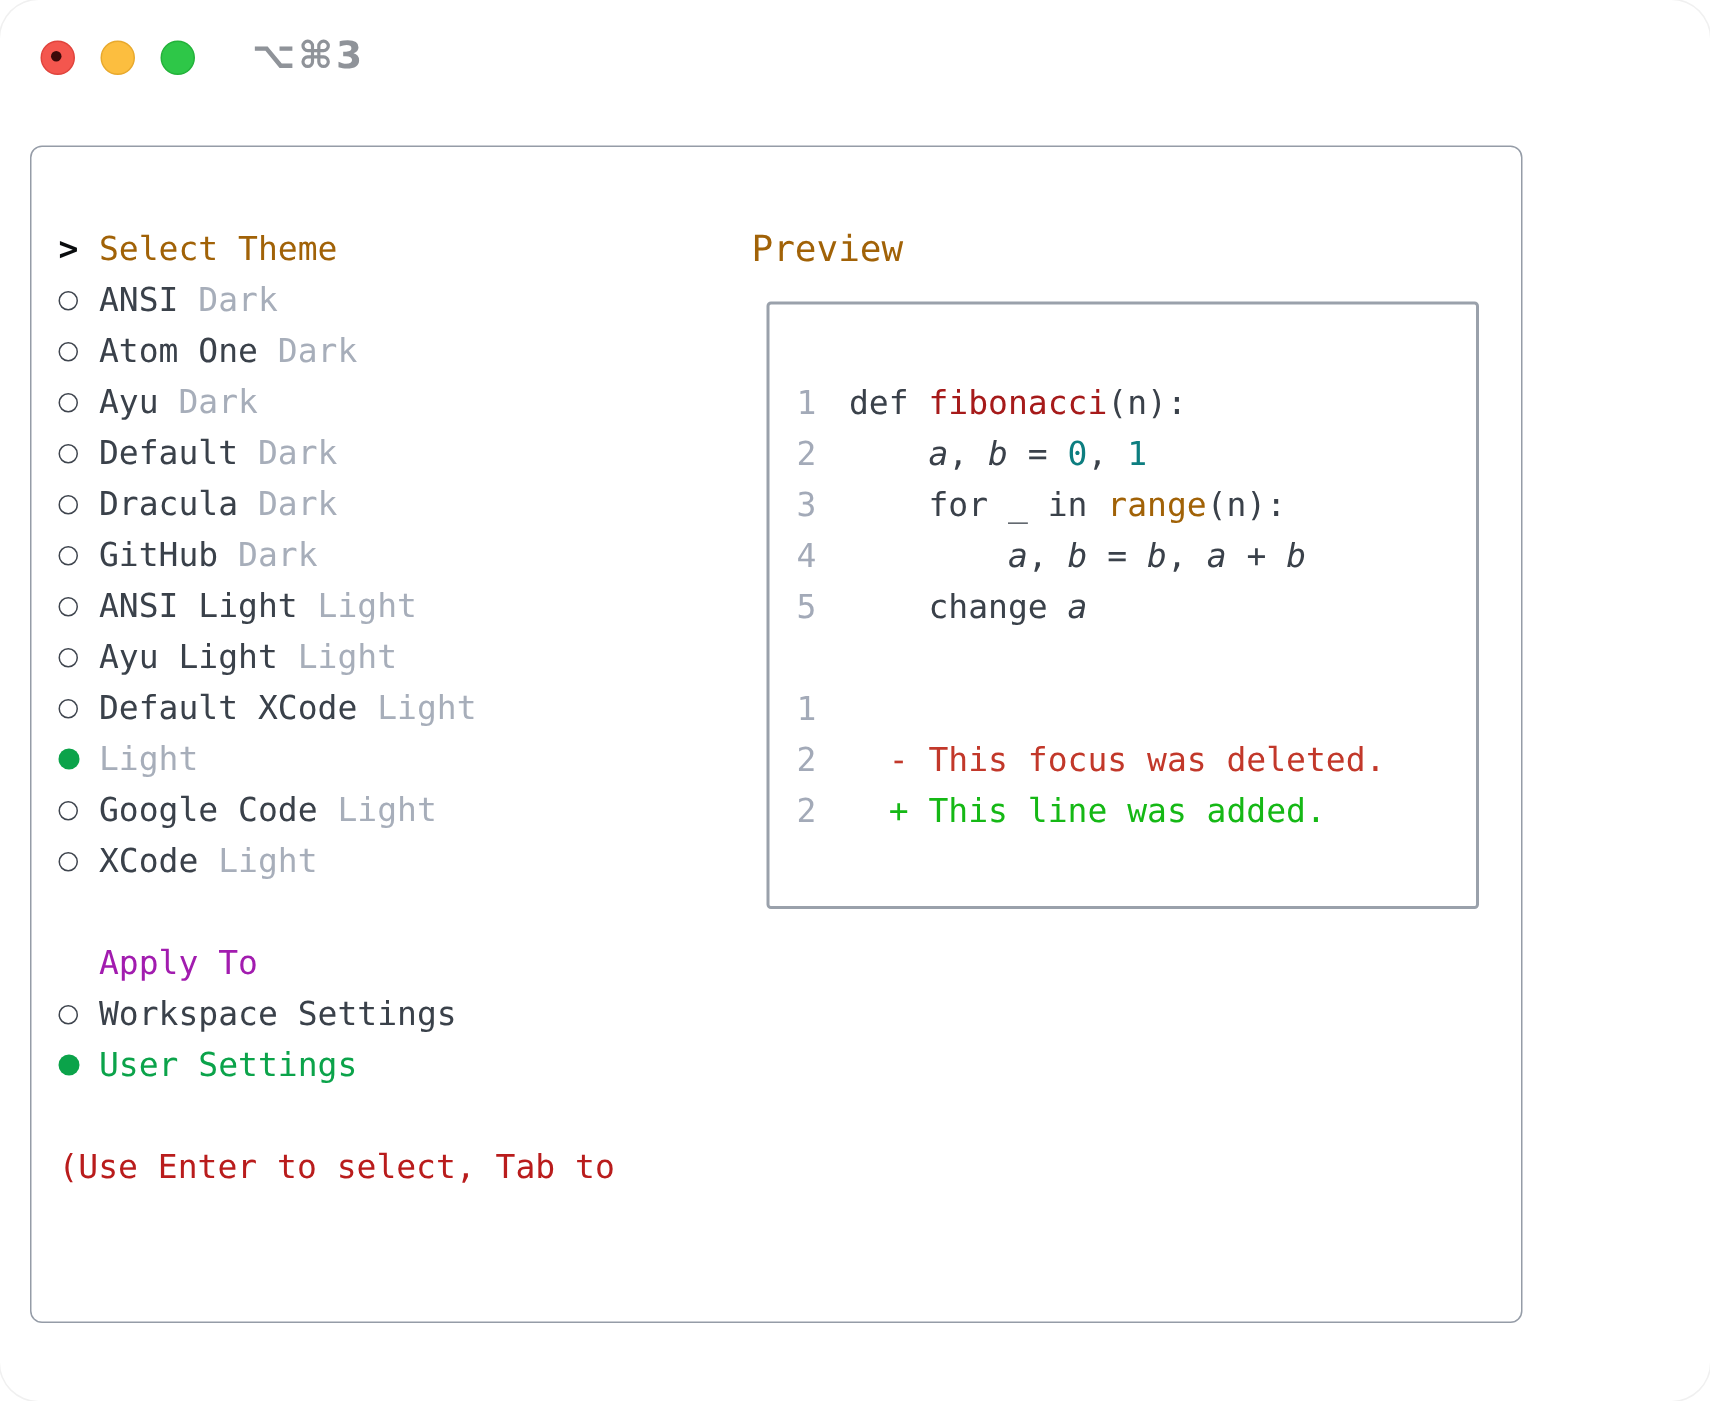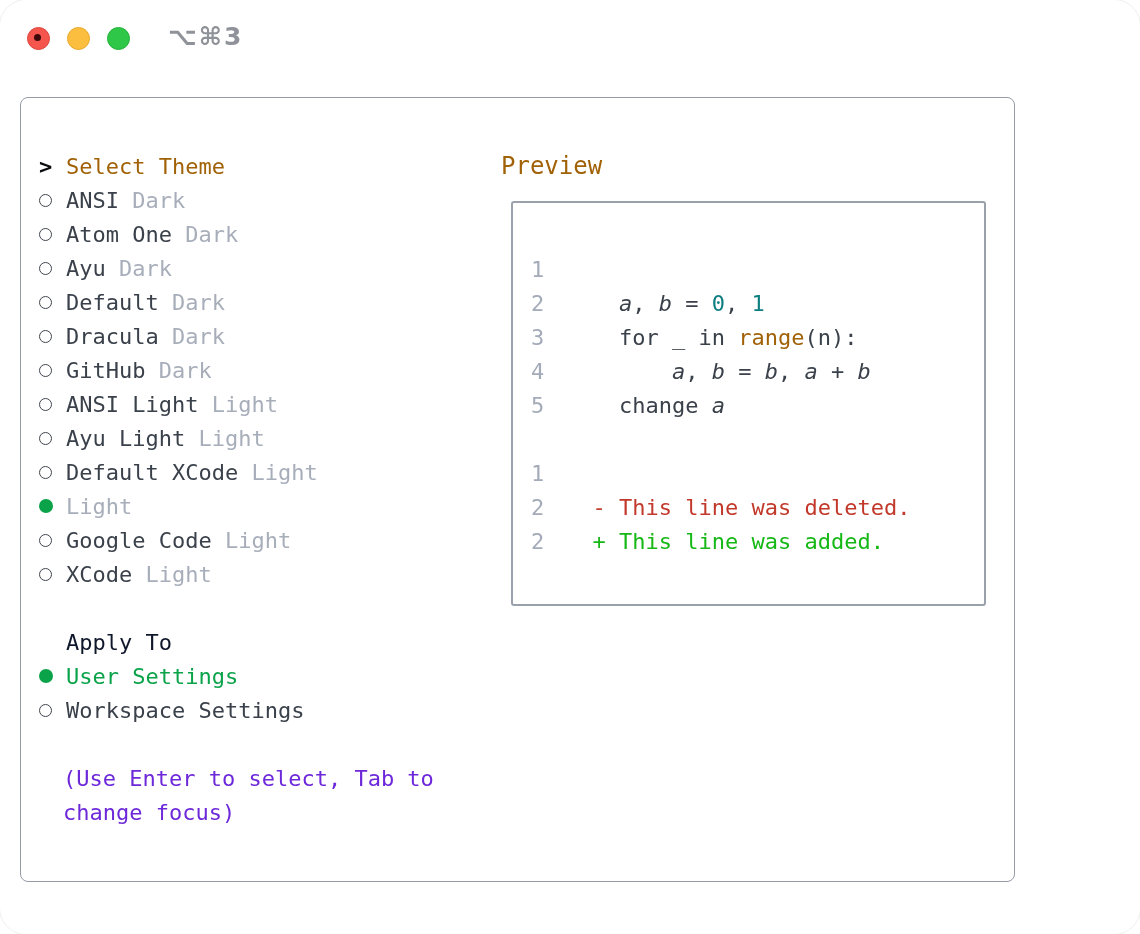--- a/index.html
+++ b/index.html
@@ -25,24 +25,24 @@
   
   .left-col{position:absolute;left:18px;top:51px;}
   .row{height:34px;display:flex;align-items:center;font-size:22px;
        color:#3a414a;white-space:pre;}
   .marker{width:27px;flex:none;display:flex;align-items:center;}
   .cursor{font-weight:bold;color:#0a0c0e;}
   .circle{width:13px;height:13px;border:1.5px solid #3f454e;border-radius:50%;
           box-sizing:border-box;}
   .dot{width:14px;height:14px;border-radius:50%;background:#0ba34a;}
   .hdr{font-weight:normal;color:#a16207;}
-  .hdr2{color:#0f172a;}
+  .hdr2{color:#a21caf;}
   .variant{color:#a7aeba;text-align:center;}
   .sel-green{color:#0ba34a;}
-  .help{color:#6d28d9;margin-left:24px;}
+  .help{color:#b91c1c;}
   .spacer{height:34px;}
 
   
   .preview-label{position:absolute;left:480px;top:51px;height:34px;
                  display:flex;align-items:center;font-size:24px;}
   .preview-box{position:absolute;left:490px;top:103px;width:475px;height:405px;
                border:2px solid #9aa1ab;border-radius:3px;background:#ffffff;
                box-sizing:border-box;}
   .code-col{position:absolute;left:18px;top:49px;}
   .code-row{height:34px;display:flex;align-items:center;font-size:22px;}
@@ -97,36 +97,36 @@
         </div>
 
       <div class="spacer"></div>
 
       <div class="row">
         <span class="marker"></span>
         <span class="hdr2">Apply To</span>
       </div>
 
       <div id="apply-rows">
+          <div class="row"><span class="marker"><span class="circle"></span></span><span class="">Workspace Settings</span></div>
           <div class="row"><span class="marker"><span class="dot"></span></span><span class="sel-green">User Settings</span></div>
-          <div class="row"><span class="marker"><span class="circle"></span></span><span class="">Workspace Settings</span></div>
         </div>
 
       <div class="spacer"></div>
 
       <div class="row help">(Use Enter to select, Tab to</div>
-      <div class="row help">change focus)</div>
     </div>
 
     <div class="preview-label hdr">Preview</div>
 
     <div class="preview-box">
       <div class="code-col" id="code-rows">
           <div class="code-row">
             <span class="lineno">1</span>
+            <span class="code-text"><span class="c-code">def </span><span class="c-func">fibonacci</span><span class="c-code">(n):</span></span>
           </div>
           <div class="code-row">
             <span class="lineno">2</span>
             <span class="code-text"><span class="c-code">    </span><span class="c-var">a</span><span class="c-code">, </span><span class="c-var">b</span><span class="c-code"> = </span><span class="c-num">0</span><span class="c-code">, </span><span class="c-num">1</span></span>
           </div>
           <div class="code-row">
             <span class="lineno">3</span>
             <span class="code-text"><span class="c-code">    for _ in </span><span class="c-builtin">range</span><span class="c-code">(n):</span></span>
           </div>
           <div class="code-row">
@@ -139,21 +139,21 @@
           </div>
           <div class="code-row">
             <span class="lineno"></span>
             <span class="code-text"></span>
           </div>
           <div class="code-row">
             <span class="lineno">1</span>
           </div>
           <div class="code-row">
             <span class="lineno">2</span>
-            <span class="code-text"><span class="c-del">  - This line was deleted.</span></span>
+            <span class="code-text"><span class="c-del">  - This focus was deleted.</span></span>
           </div>
           <div class="code-row">
             <span class="lineno">2</span>
             <span class="code-text"><span class="c-add">  + This line was added.</span></span>
           </div>
         </div>
     </div>
 
   </div>
 </div>

